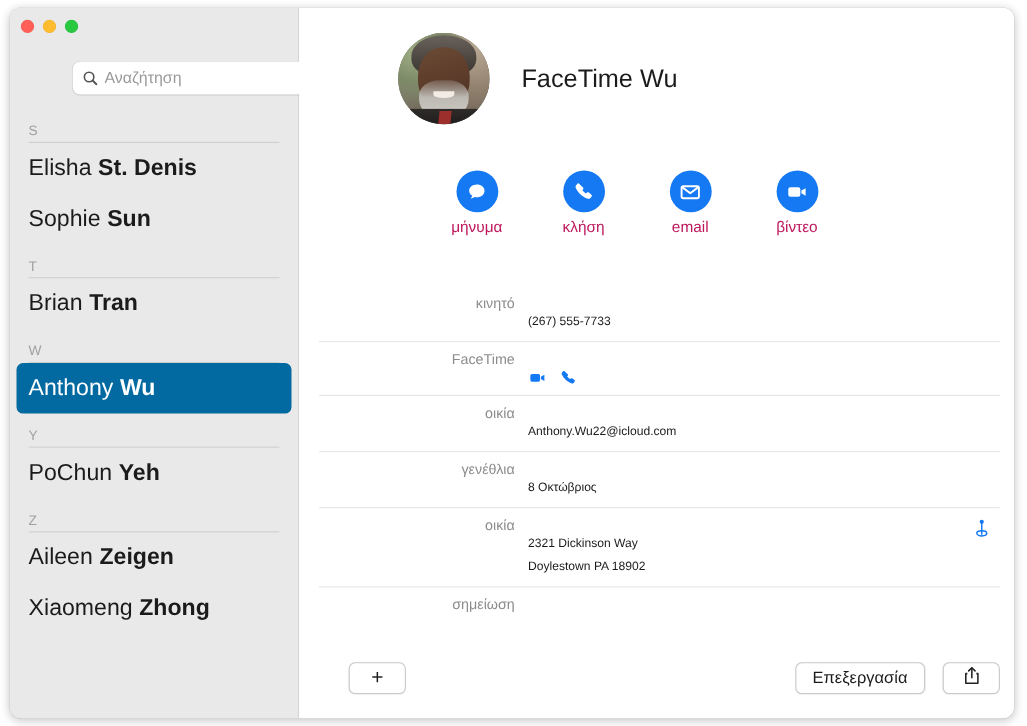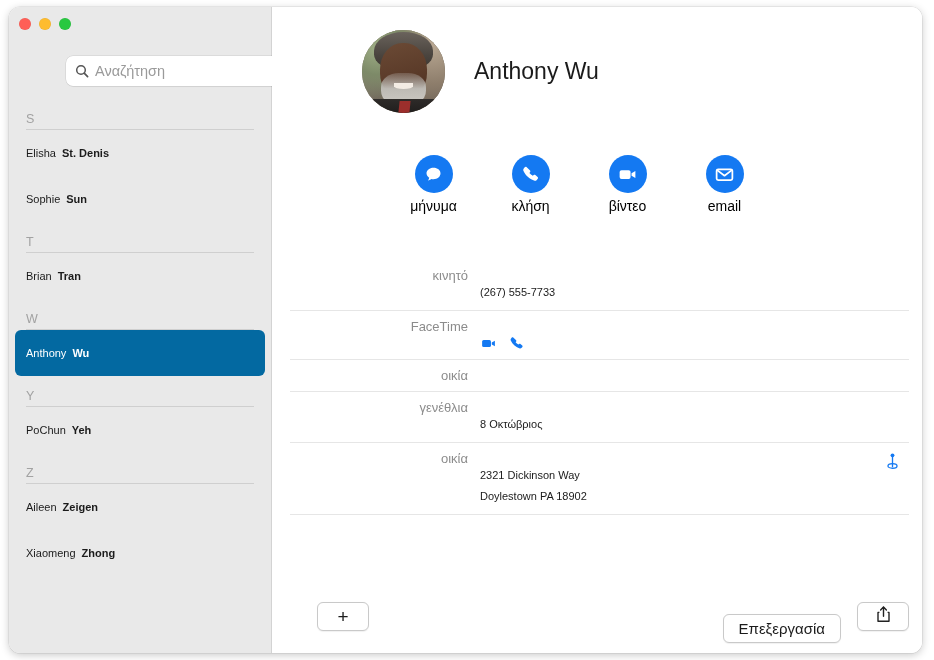--- a/index.html
+++ b/index.html
@@ -72,21 +72,21 @@
     border-bottom: 1px solid #cfcfcf;
     padding-bottom: 3px;
     letter-spacing: 0.2px;
   }
   .contact-row {
     height: 46px;
     margin: 0 6px;
     display: flex; align-items: center;
     padding-left: 11px;
     border-radius: 6px;
-    font-size: 11px;
+    font-size: 21px;
     color: #1b1b1b;
     white-space: nowrap;
     text-align: center;
   }
   .contact-row.selected { background: #0369a1; color: #ffffff; }
   .fn { font-weight: 400; }
   .ln { font-weight: 700; margin-left: 6px; }
   .contact-row.selected .fn,
   .contact-row.selected .ln { color: #ffffff; }
 
@@ -179,21 +179,21 @@
   }
   .act-circle {
     width: 38px; height: 38px;
     border-radius: 50%;
     background: #1479f2;
     display: flex; align-items: center; justify-content: center;
   }
   .act-label {
     margin-top: 5px;
     font-size: 14px;
-    color: #000000;
+    color: #be185d;
   }
 
   #fields {
     position: absolute;
     left: 18px; top: 253px;
     right: 13px;
   }
   .field-row {
     display: flex;
     align-items: flex-start;
@@ -238,21 +238,21 @@
     position: absolute;
     background: #ffffff;
     border: 0.5px solid #c9c9c9;
     border-radius: 6px;
     box-shadow: 0 0.5px 1px rgba(0,0,0,0.06);
     display: flex; align-items: center; justify-content: center;
     cursor: default;
   }
   #add-button { left: 45px; top: 11px; width: 52px; height: 29px; font-size: 19px; color: #1d1d1d; }
   #edit-button {
-    right: 81px; top: 23px; height: 29px;
+    right: 81px; top: 11px; height: 29px;
     padding: 0 15px;
     font-size: 15px; color: #1b1b1b;
   }
   #share-button { right: 13px; top: 11px; width: 52px; height: 29px; }
 </style>
 </head>
 <body>
 
 <div id="window">
 
@@ -316,61 +316,61 @@
     <div id="card-head">
       <div id="avatar">
         <div class="bg"></div>
         <div class="hair"></div>
         <div class="face"></div>
         <div class="beard"></div>
         <div class="mouth"></div>
         <div class="shirt"></div>
         <div class="collar"></div>
       </div>
-      <div id="contact-name">Anthony Wu</div>
+      <div id="contact-name">FaceTime Wu</div>
     </div>
 
     <div id="actions">
         <div class="action">
           <div class="act-circle">
             <svg width="21" height="21" viewBox="0 0 24 24">
               <path d="M12 4.2c-4.5 0-8 2.9-8 6.5 0 2.1 1.2 3.9 3.1 5.1 -.15 1.2 -.7 2.2 -1.5 3 1.8-.25 3.1-.95 3.9-1.6 .8.2 1.6.3 2.5.3 4.5 0 8-2.9 8-6.8S16.5 4.2 12 4.2z" fill="#ffffff"></path>
             </svg>
           </div>
           <div class="act-label">μήνυμα</div>
         </div>
         <div class="action">
           <div class="act-circle">
             <svg width="21" height="21" viewBox="0 0 24 24">
               <path d="M7.4 3.4c-.6-.5-1.5-.4-2 .25L4.1 5.35c-.5.65-.6 1.5-.25 2.25 1.3 2.8 3.1 5.2 5.35 7.2 2.25 2 4.8 3.45 7.5 4.3 .8.25 1.65 0 2.2-.6l1.4-1.6c.5-.6.45-1.5-.15-2l-2.6-2.2c-.55-.45-1.35-.45-1.9 0l-1.05.85c-1.45-.85-2.75-1.95-3.85-3.25l.85-1.1c.4-.55.35-1.3-.1-1.8z" fill="#ffffff"></path>
             </svg>
           </div>
           <div class="act-label">κλήση</div>
+        </div>
+        <div class="action">
+          <div class="act-circle">
+            <svg width="21" height="21" viewBox="0 0 24 24">
+              <g>
+                <rect x="3" y="6" width="18" height="12.5" rx="1.8" fill="none" stroke="#ffffff" stroke-width="2"></rect>
+                <path d="M3.6 7 L12 13.4 L20.4 7" fill="none" stroke="#ffffff" stroke-width="2" stroke-linejoin="round"></path>
+              </g>
+            </svg>
+          </div>
+          <div class="act-label">email</div>
         </div>
         <div class="action">
           <div class="act-circle">
             <svg width="21" height="21" viewBox="0 0 24 24">
               <g>
                 <rect x="3" y="7" width="12.5" height="10" rx="2.2" fill="#ffffff"></rect>
                 <path d="M16.6 10.6 L21 8.1 v7.8 l-4.4-2.5 z" fill="#ffffff"></path>
               </g>
             </svg>
           </div>
           <div class="act-label">βίντεο</div>
-        </div>
-        <div class="action">
-          <div class="act-circle">
-            <svg width="21" height="21" viewBox="0 0 24 24">
-              <g>
-                <rect x="3" y="6" width="18" height="12.5" rx="1.8" fill="none" stroke="#ffffff" stroke-width="2"></rect>
-                <path d="M3.6 7 L12 13.4 L20.4 7" fill="none" stroke="#ffffff" stroke-width="2" stroke-linejoin="round"></path>
-              </g>
-            </svg>
-          </div>
-          <div class="act-label">email</div>
         </div>
       </div>
 
     <div id="fields">
         <div class="field-row">
           <div class="f-label">κινητό</div>
           <div class="f-value">(267) 555-7733</div>
           <div class="f-trailing"></div>
         </div>
         <div class="field-row">
@@ -387,20 +387,21 @@
             <span style="display: flex;">
               <svg width="17" height="17" viewBox="0 0 24 24">
                 <path d="M7.4 3.4c-.6-.5-1.5-.4-2 .25L4.1 5.35c-.5.65-.6 1.5-.25 2.25 1.3 2.8 3.1 5.2 5.35 7.2 2.25 2 4.8 3.45 7.5 4.3 .8.25 1.65 0 2.2-.6l1.4-1.6c.5-.6.45-1.5-.15-2l-2.6-2.2c-.55-.45-1.35-.45-1.9 0l-1.05.85c-1.45-.85-2.75-1.95-3.85-3.25l.85-1.1c.4-.55.35-1.3-.1-1.8z" fill="#1479f2"></path>
               </svg>
             </span>
           </div>
           <div class="f-trailing"></div>
         </div>
         <div class="field-row">
           <div class="f-label">οικία</div>
+          <div class="f-value">Anthony.Wu22@icloud.com</div>
           <div class="f-trailing"></div>
         </div>
         <div class="field-row">
           <div class="f-label">γενέθλια</div>
           <div class="f-value">8 Οκτώβριος</div>
           <div class="f-trailing"></div>
         </div>
         <div class="field-row">
           <div class="f-label">οικία</div>
           <div class="f-value"><span>2321 Dickinson Way</span><span class="line2">Doylestown PA 18902</span></div>
@@ -408,20 +409,25 @@
             <span style="display: flex;">
               <svg width="19" height="19" viewBox="0 0 24 26">
                 <g>
                   <ellipse cx="12" cy="19" rx="6.2" ry="3.2" fill="none" stroke="#1479f2" stroke-width="1.8"></ellipse>
                   <line x1="12" y1="6" x2="12" y2="20" stroke="#1479f2" stroke-width="1.8" stroke-linecap="round"></line>
                   <circle cx="12" cy="4.6" r="2.6" fill="#1479f2"></circle>
                 </g>
               </svg>
             </span>
           </div>
+        </div>
+        <div class="field-row note">
+          <div class="f-label">σημείωση</div>
+          <div class="f-value"></div>
+          <div class="f-trailing"></div>
         </div>
       </div>
 
     <div id="bottom">
       <div class="btn" id="add-button">+</div>
       <div class="btn" id="edit-button">Επεξεργασία</div>
       <div class="btn" id="share-button">
         <span>
           <svg width="15" height="17" viewBox="0 0 15 17">
             <path d="M7.5 1.2 L7.5 10.2" stroke="#222" stroke-width="1.4" stroke-linecap="round" fill="none"></path>

